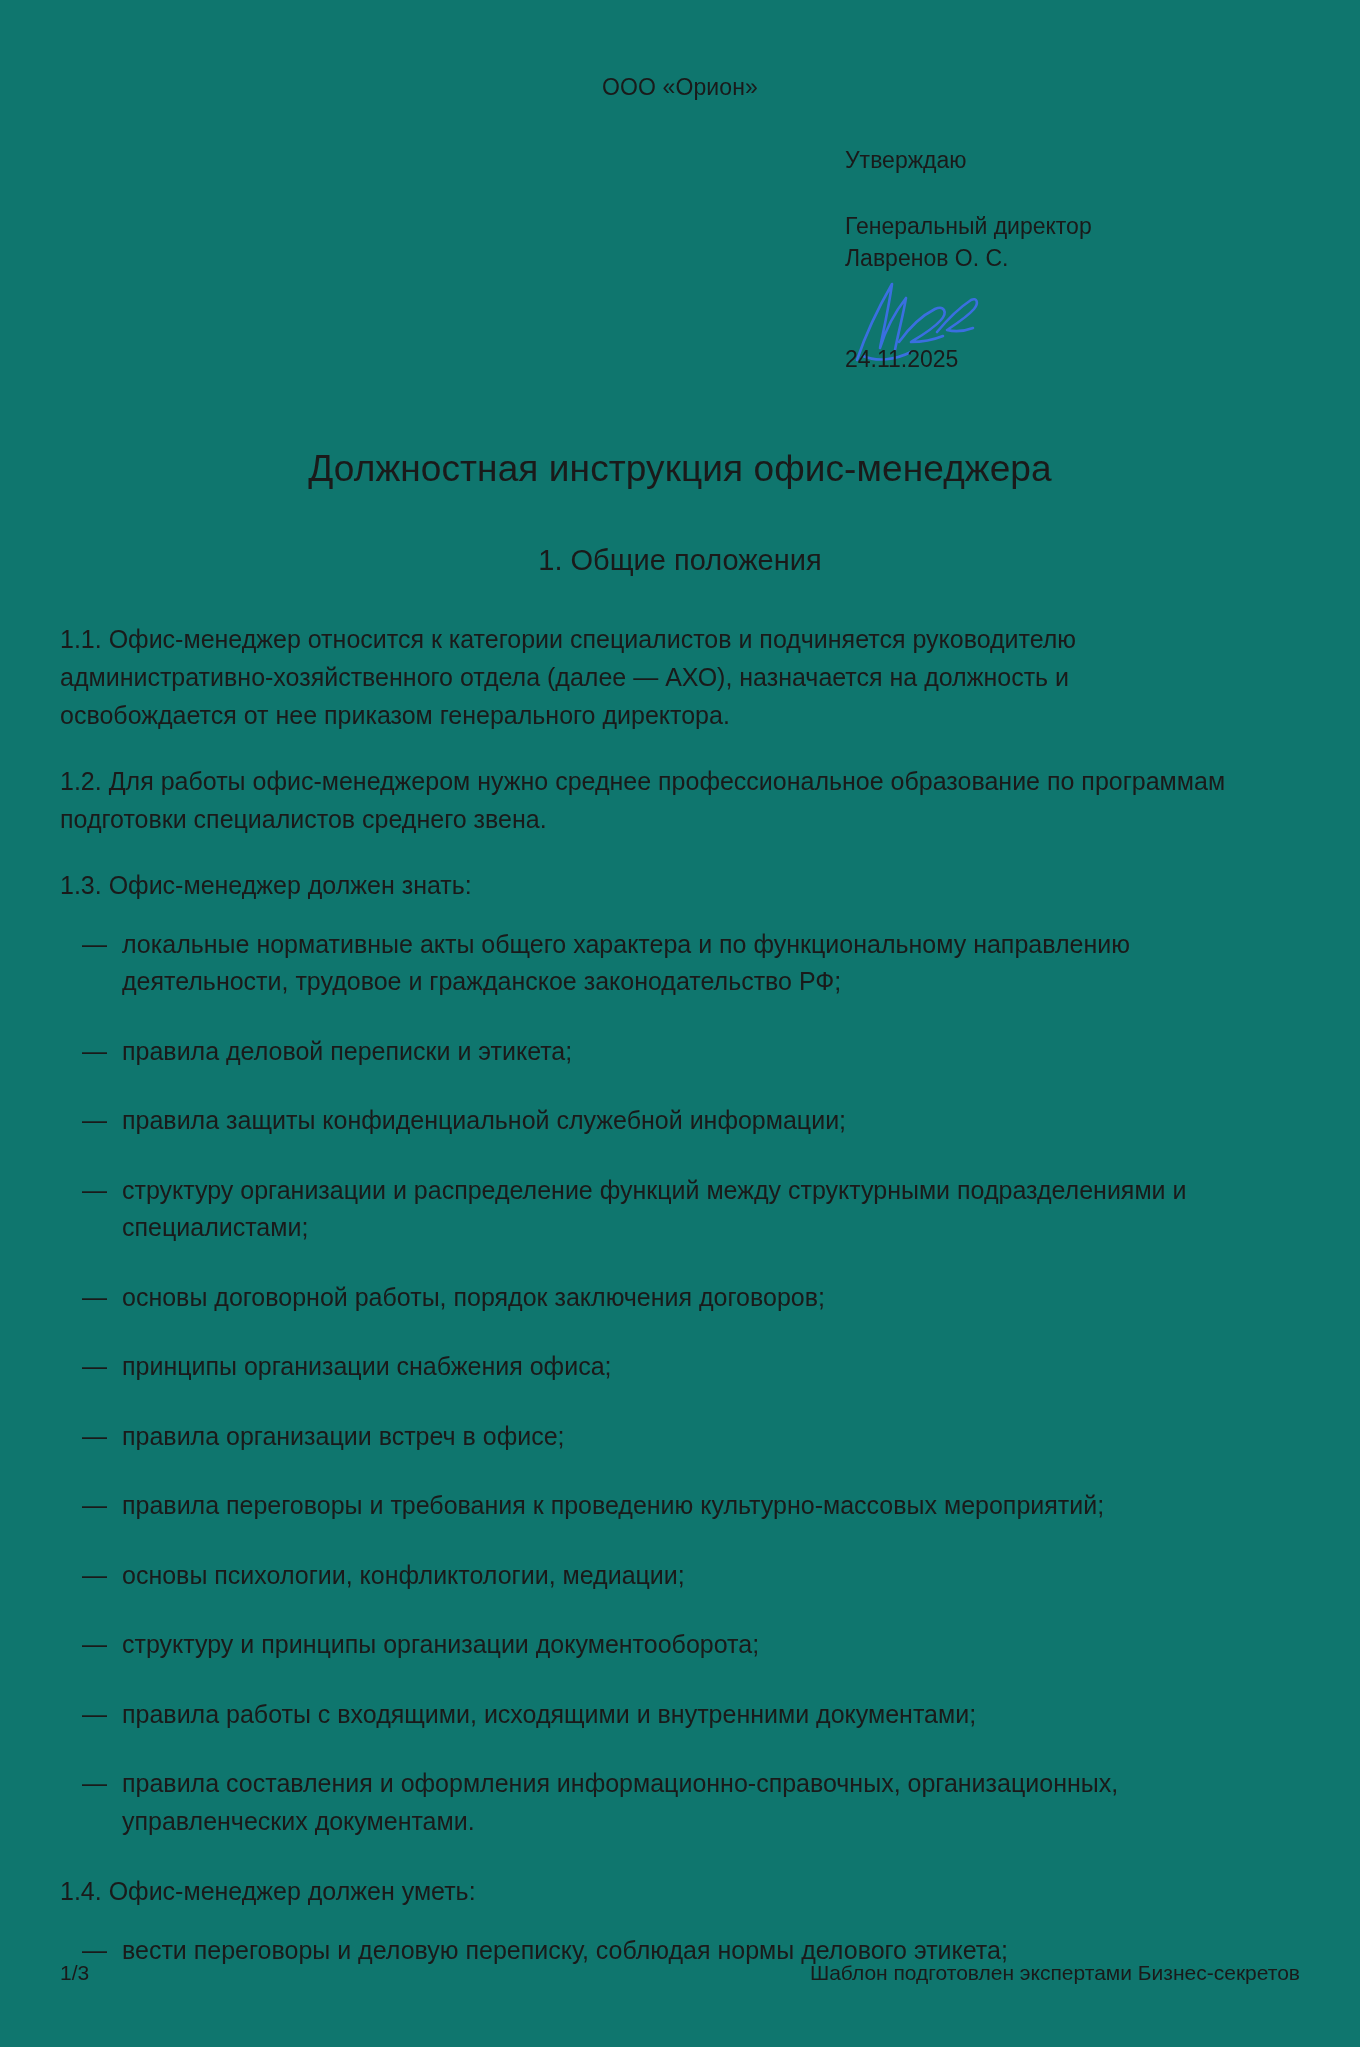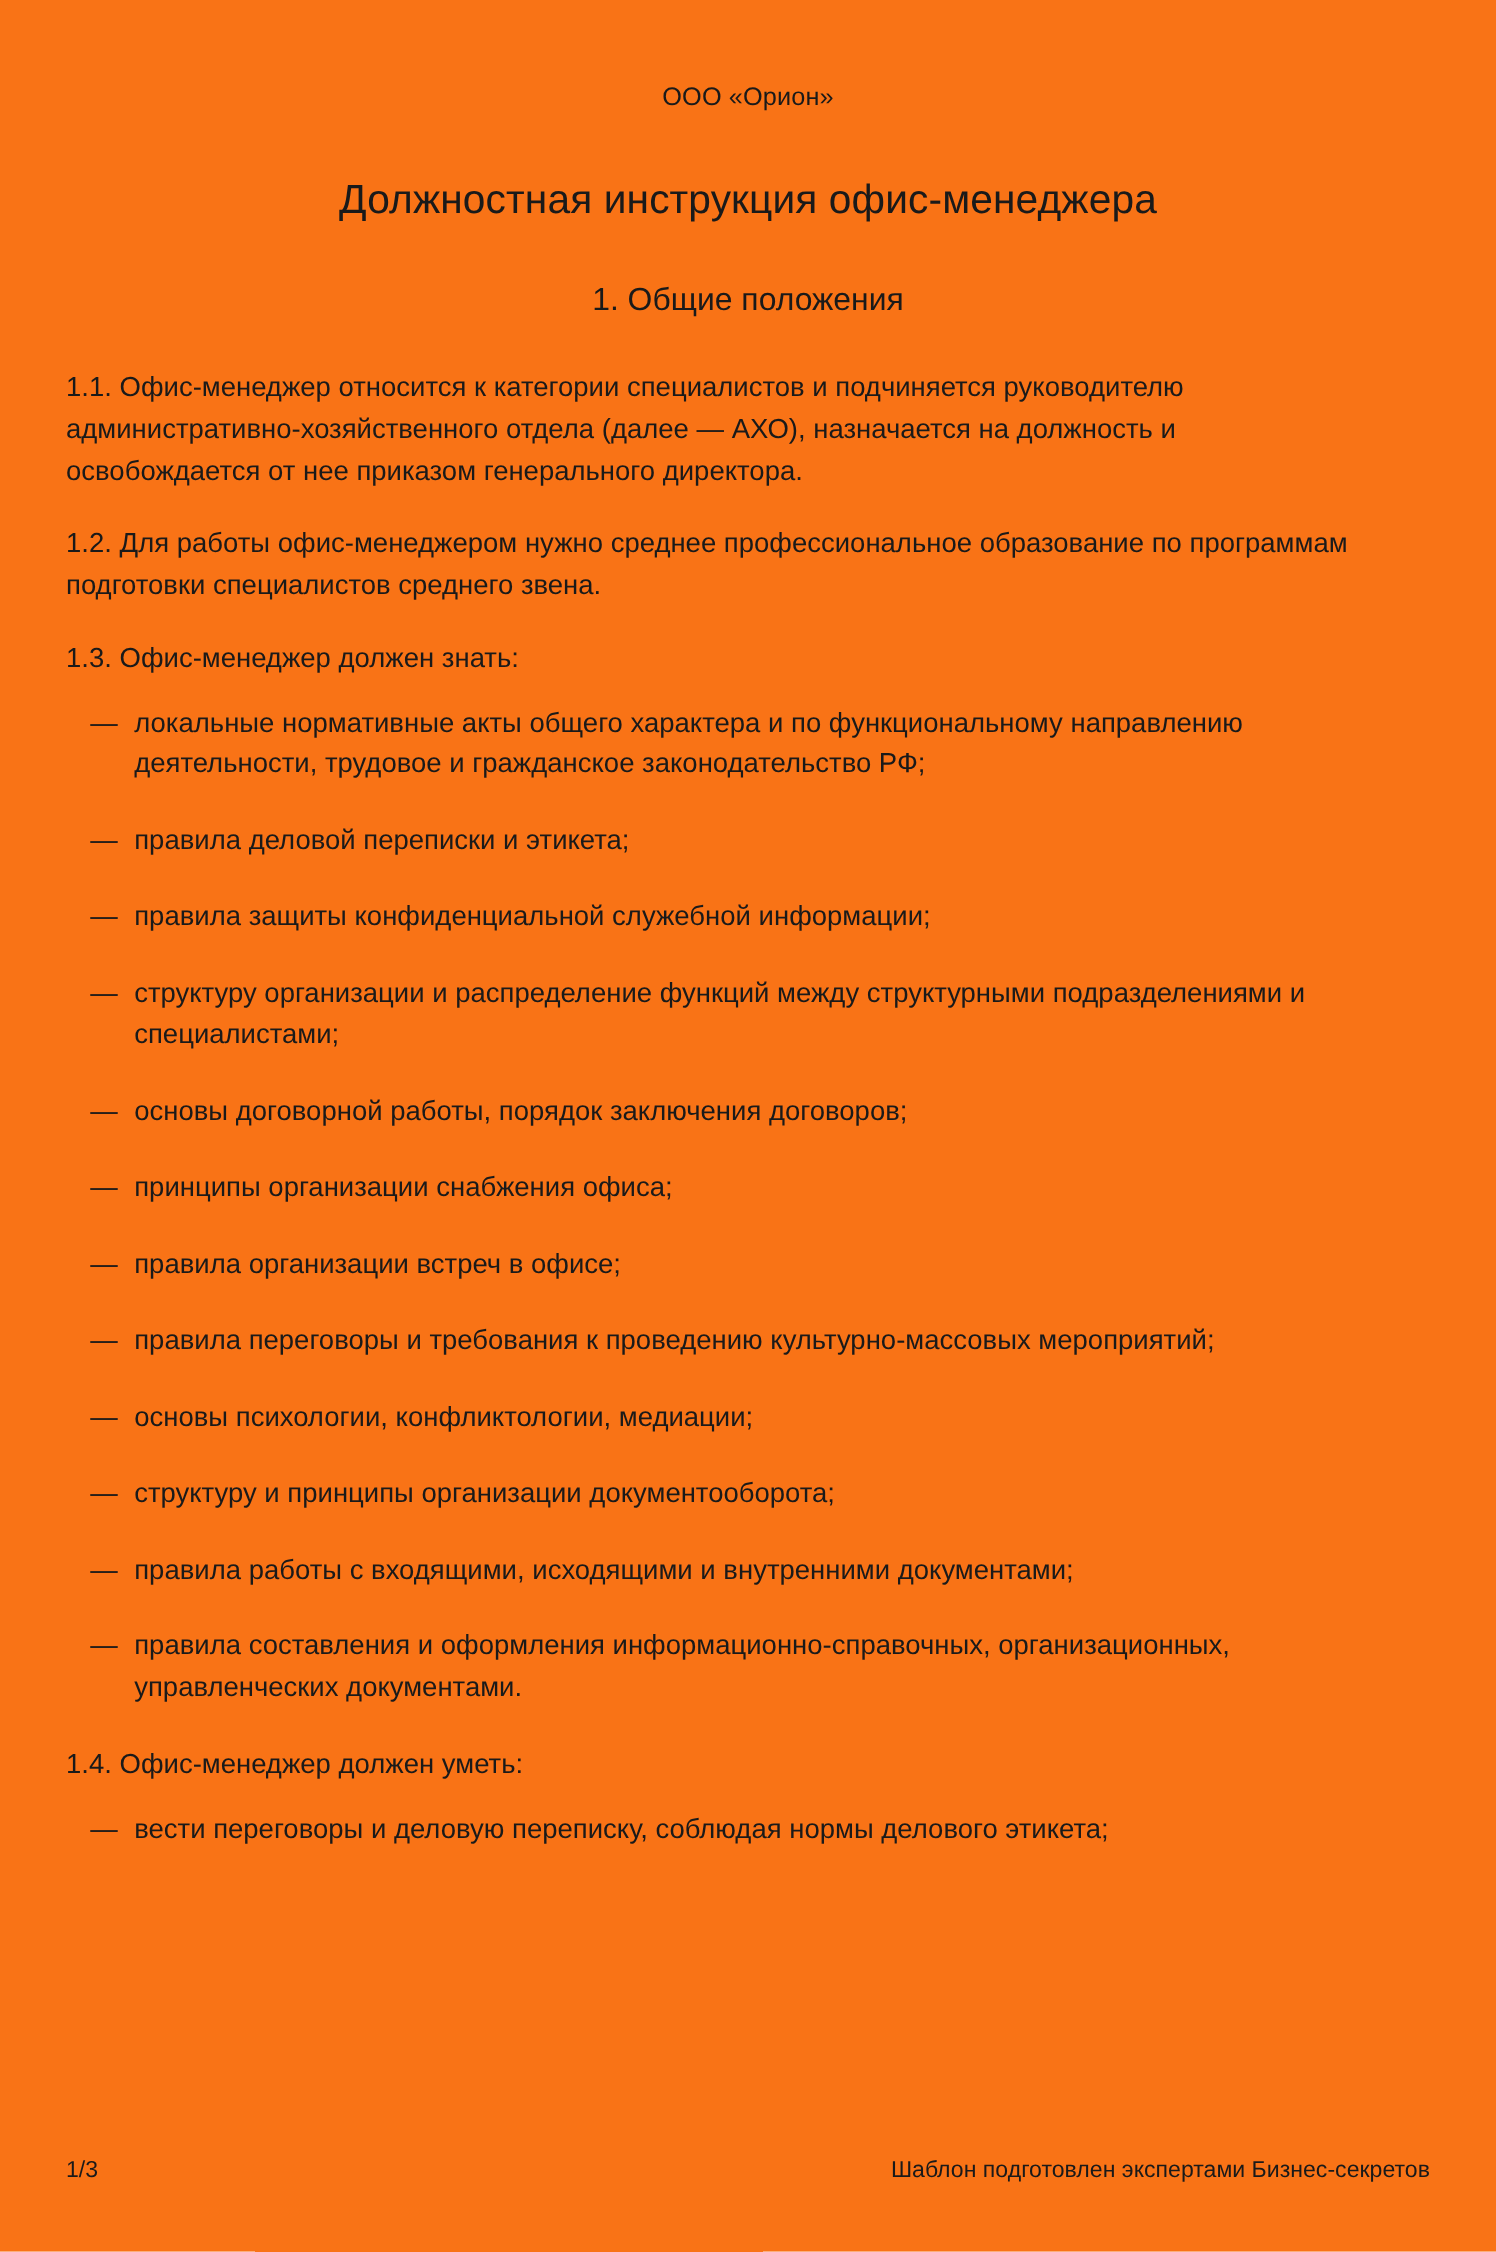--- a/index.html
+++ b/index.html
@@ -10,21 +10,21 @@
   body {
     font-family: "Liberation Sans", "DejaVu Sans", sans-serif;
     color: #1a1a1a;
     -webkit-font-smoothing: antialiased;
   }
   .page {
     position: relative;
     width: 1360px;
     height: 2047px;
     margin: 0 auto;
-    background: #f97316;
+    background: #0f766e;
     box-sizing: border-box;
     padding: 0 60px;
     overflow: hidden;
   }
 
   
   .org-line {
     text-align: center;
     font-size: 23px;
     line-height: 1.35;
@@ -129,20 +129,38 @@
     color: #1a1a1a;
   }
 </style>
 </head>
 <body>
 
 <div class="page">
 
   <div class="org-line">ООО «Орион»</div>
 
+  <div class="approval-block">
+    <p class="approval-word">Утверждаю</p>
+    <p class="approver-role">Генеральный директор</p>
+    <p class="approver-name">Лавренов О. С.</p>
+
+    <div class="signature-wrap">
+      <svg width="130" height="86" viewBox="0 0 130 86" fill="none" xmlns="http://www.w3.org/2000/svg" aria-hidden="true">
+        <g stroke="#3a6fe0" stroke-width="2.6" stroke-linecap="round" stroke-linejoin="round" fill="none">
+          <path d="M6 84 C 14 60, 26 34, 41 8 C 38 30, 33 52, 29 72 C 34 56, 44 36, 55 22 C 52 40, 47 58, 44 74"></path>
+          <path d="M48 66 C 58 52, 70 40, 84 33 C 93 29, 97 36, 90 44 C 82 53, 70 60, 60 66 C 70 66, 82 64, 92 60"></path>
+          <path d="M86 56 C 96 44, 108 32, 120 24 C 126 21, 128 27, 123 33 C 116 41, 105 48, 96 54 C 104 56, 114 55, 122 52"></path>
+          <path d="M12 80 C 26 86, 44 84, 60 76"></path>
+        </g>
+      </svg>
+    </div>
+
+    <p class="approval-date">24.11.2025</p>
+  </div>
 
   <h1 class="doc-title">Должностная инструкция офис-менеджера</h1>
 
   <h2 class="section-title">1. Общие положения</h2>
 
   <div class="body-block">
 
     <p class="para">1.1. Офис-менеджер относится к категории специалистов и подчиняется руководителю административно-хозяйственного отдела (далее — АХО), назначается на должность и освобождается от нее приказом генерального директора.</p>
 
     <p class="para">1.2. Для работы офис-менеджером нужно среднее профессиональное образование по программам подготовки специалистов среднего звена.</p>

